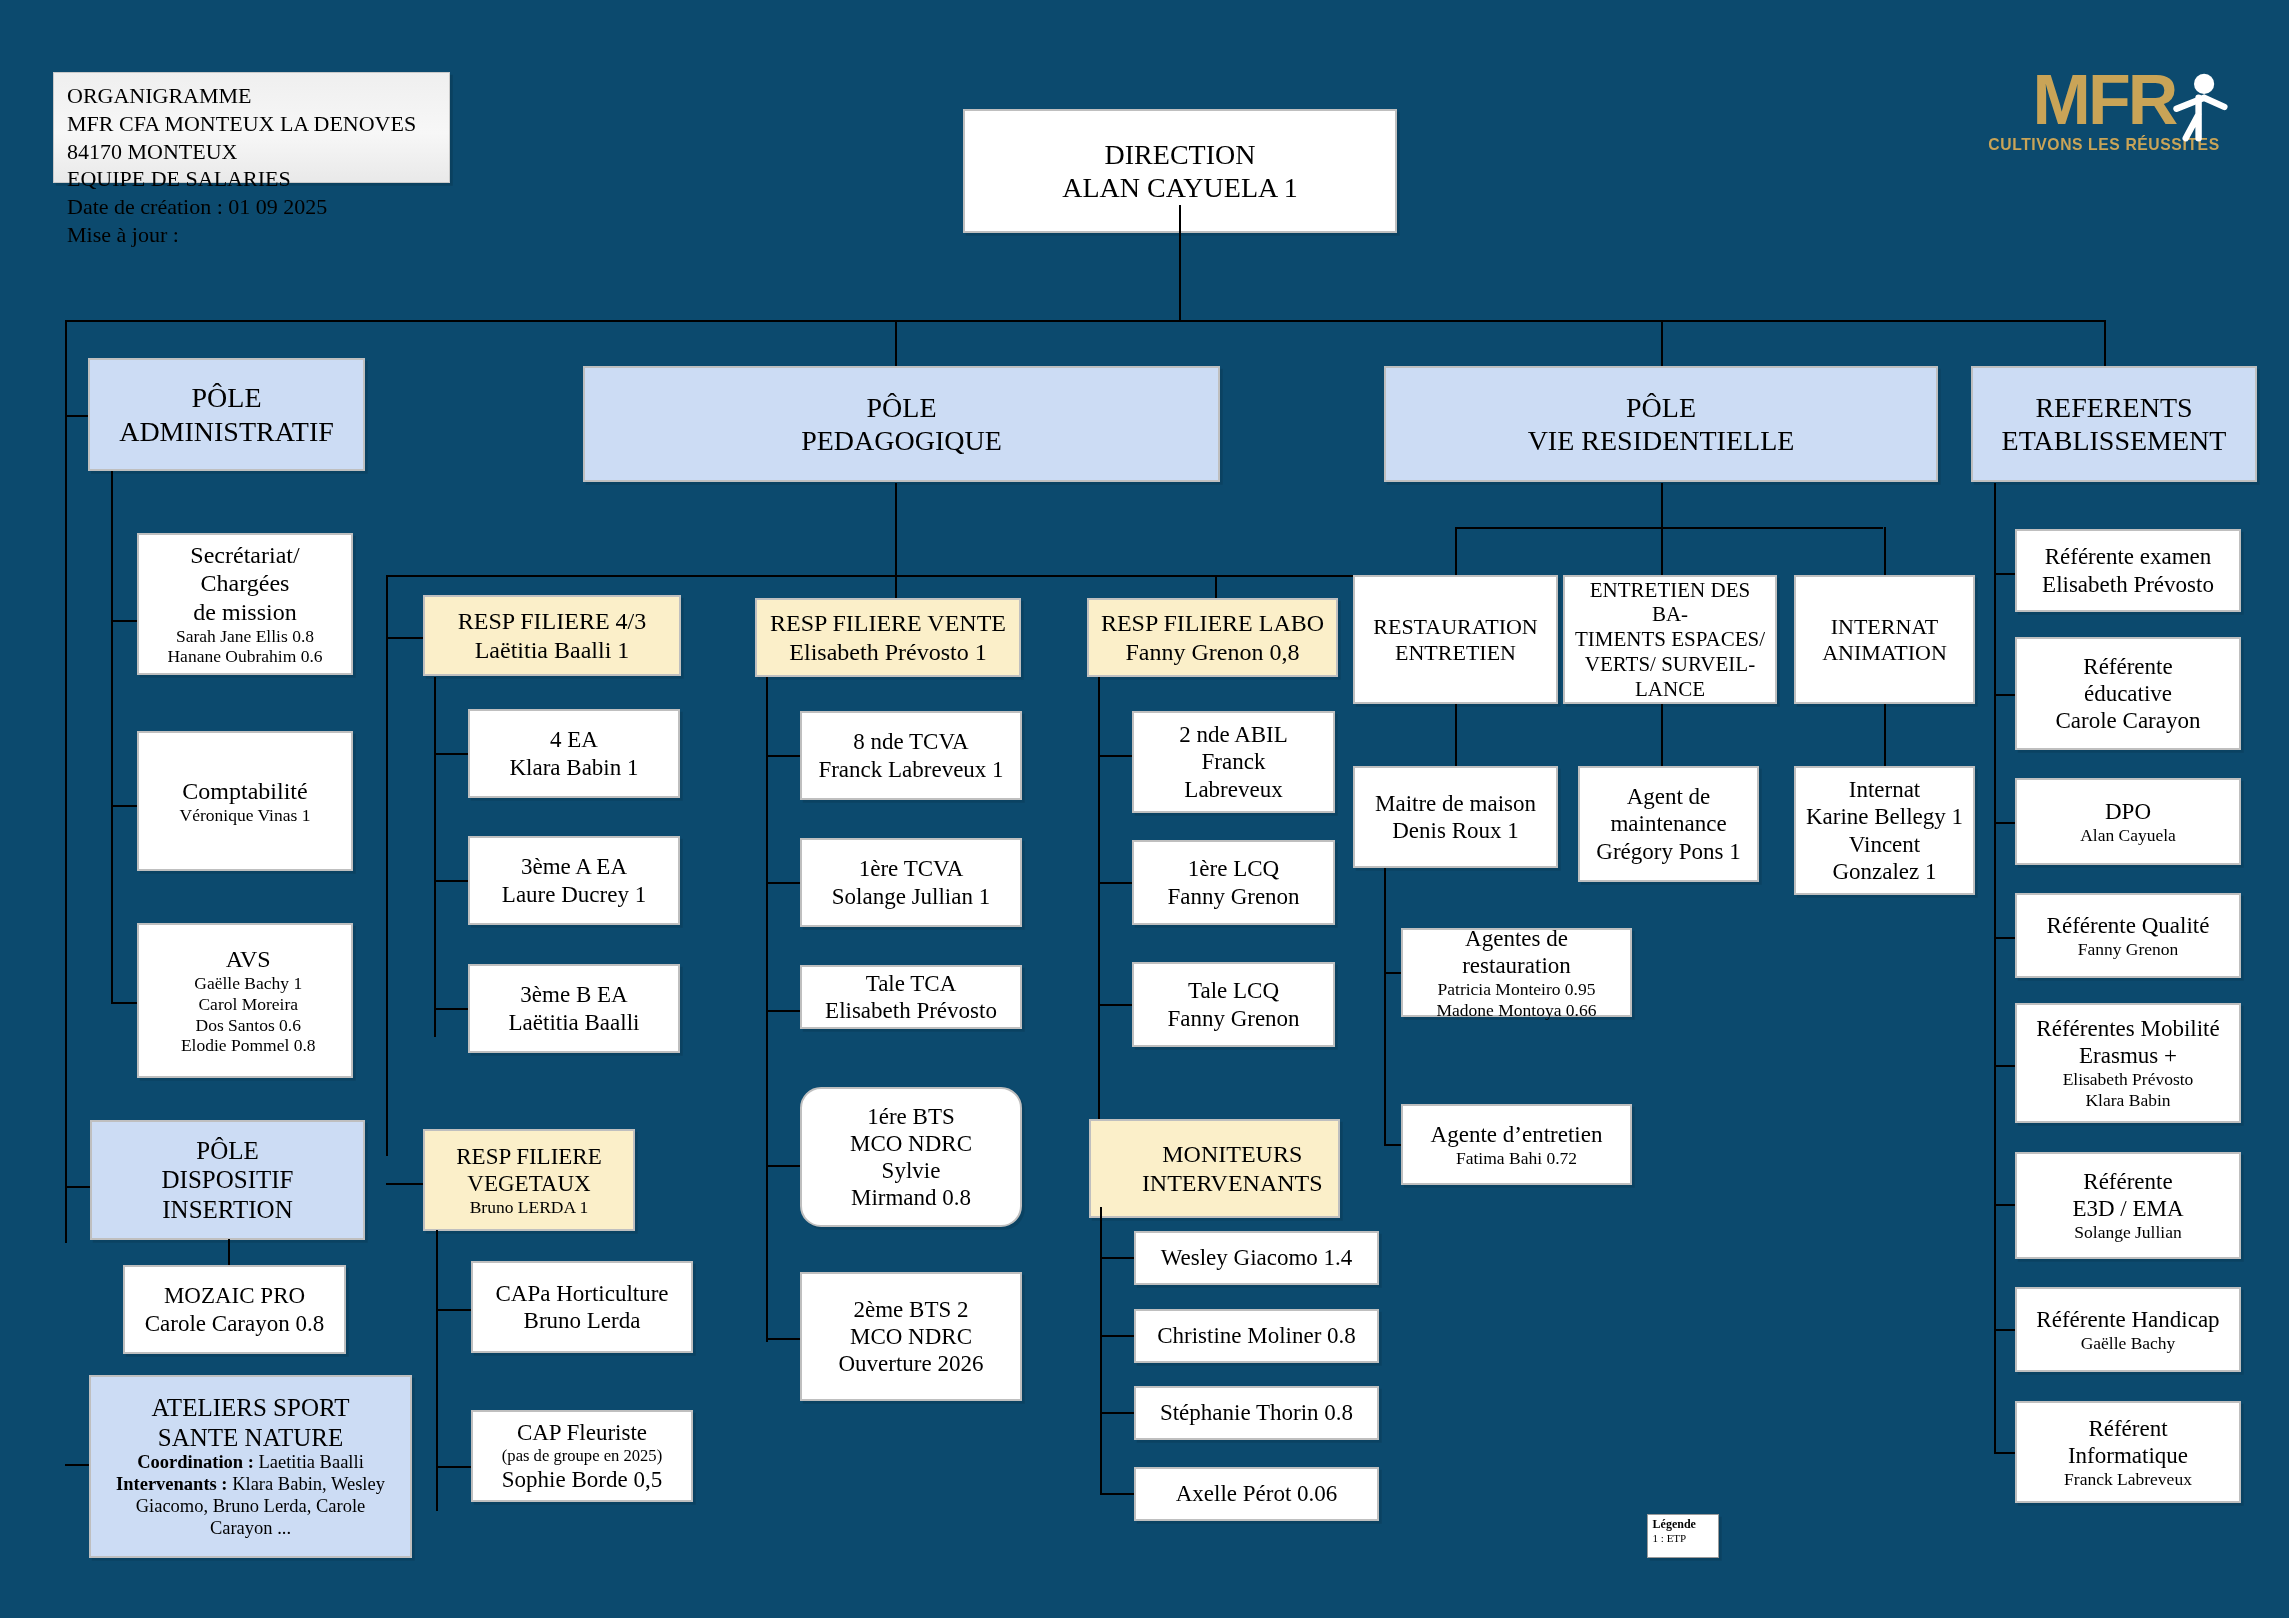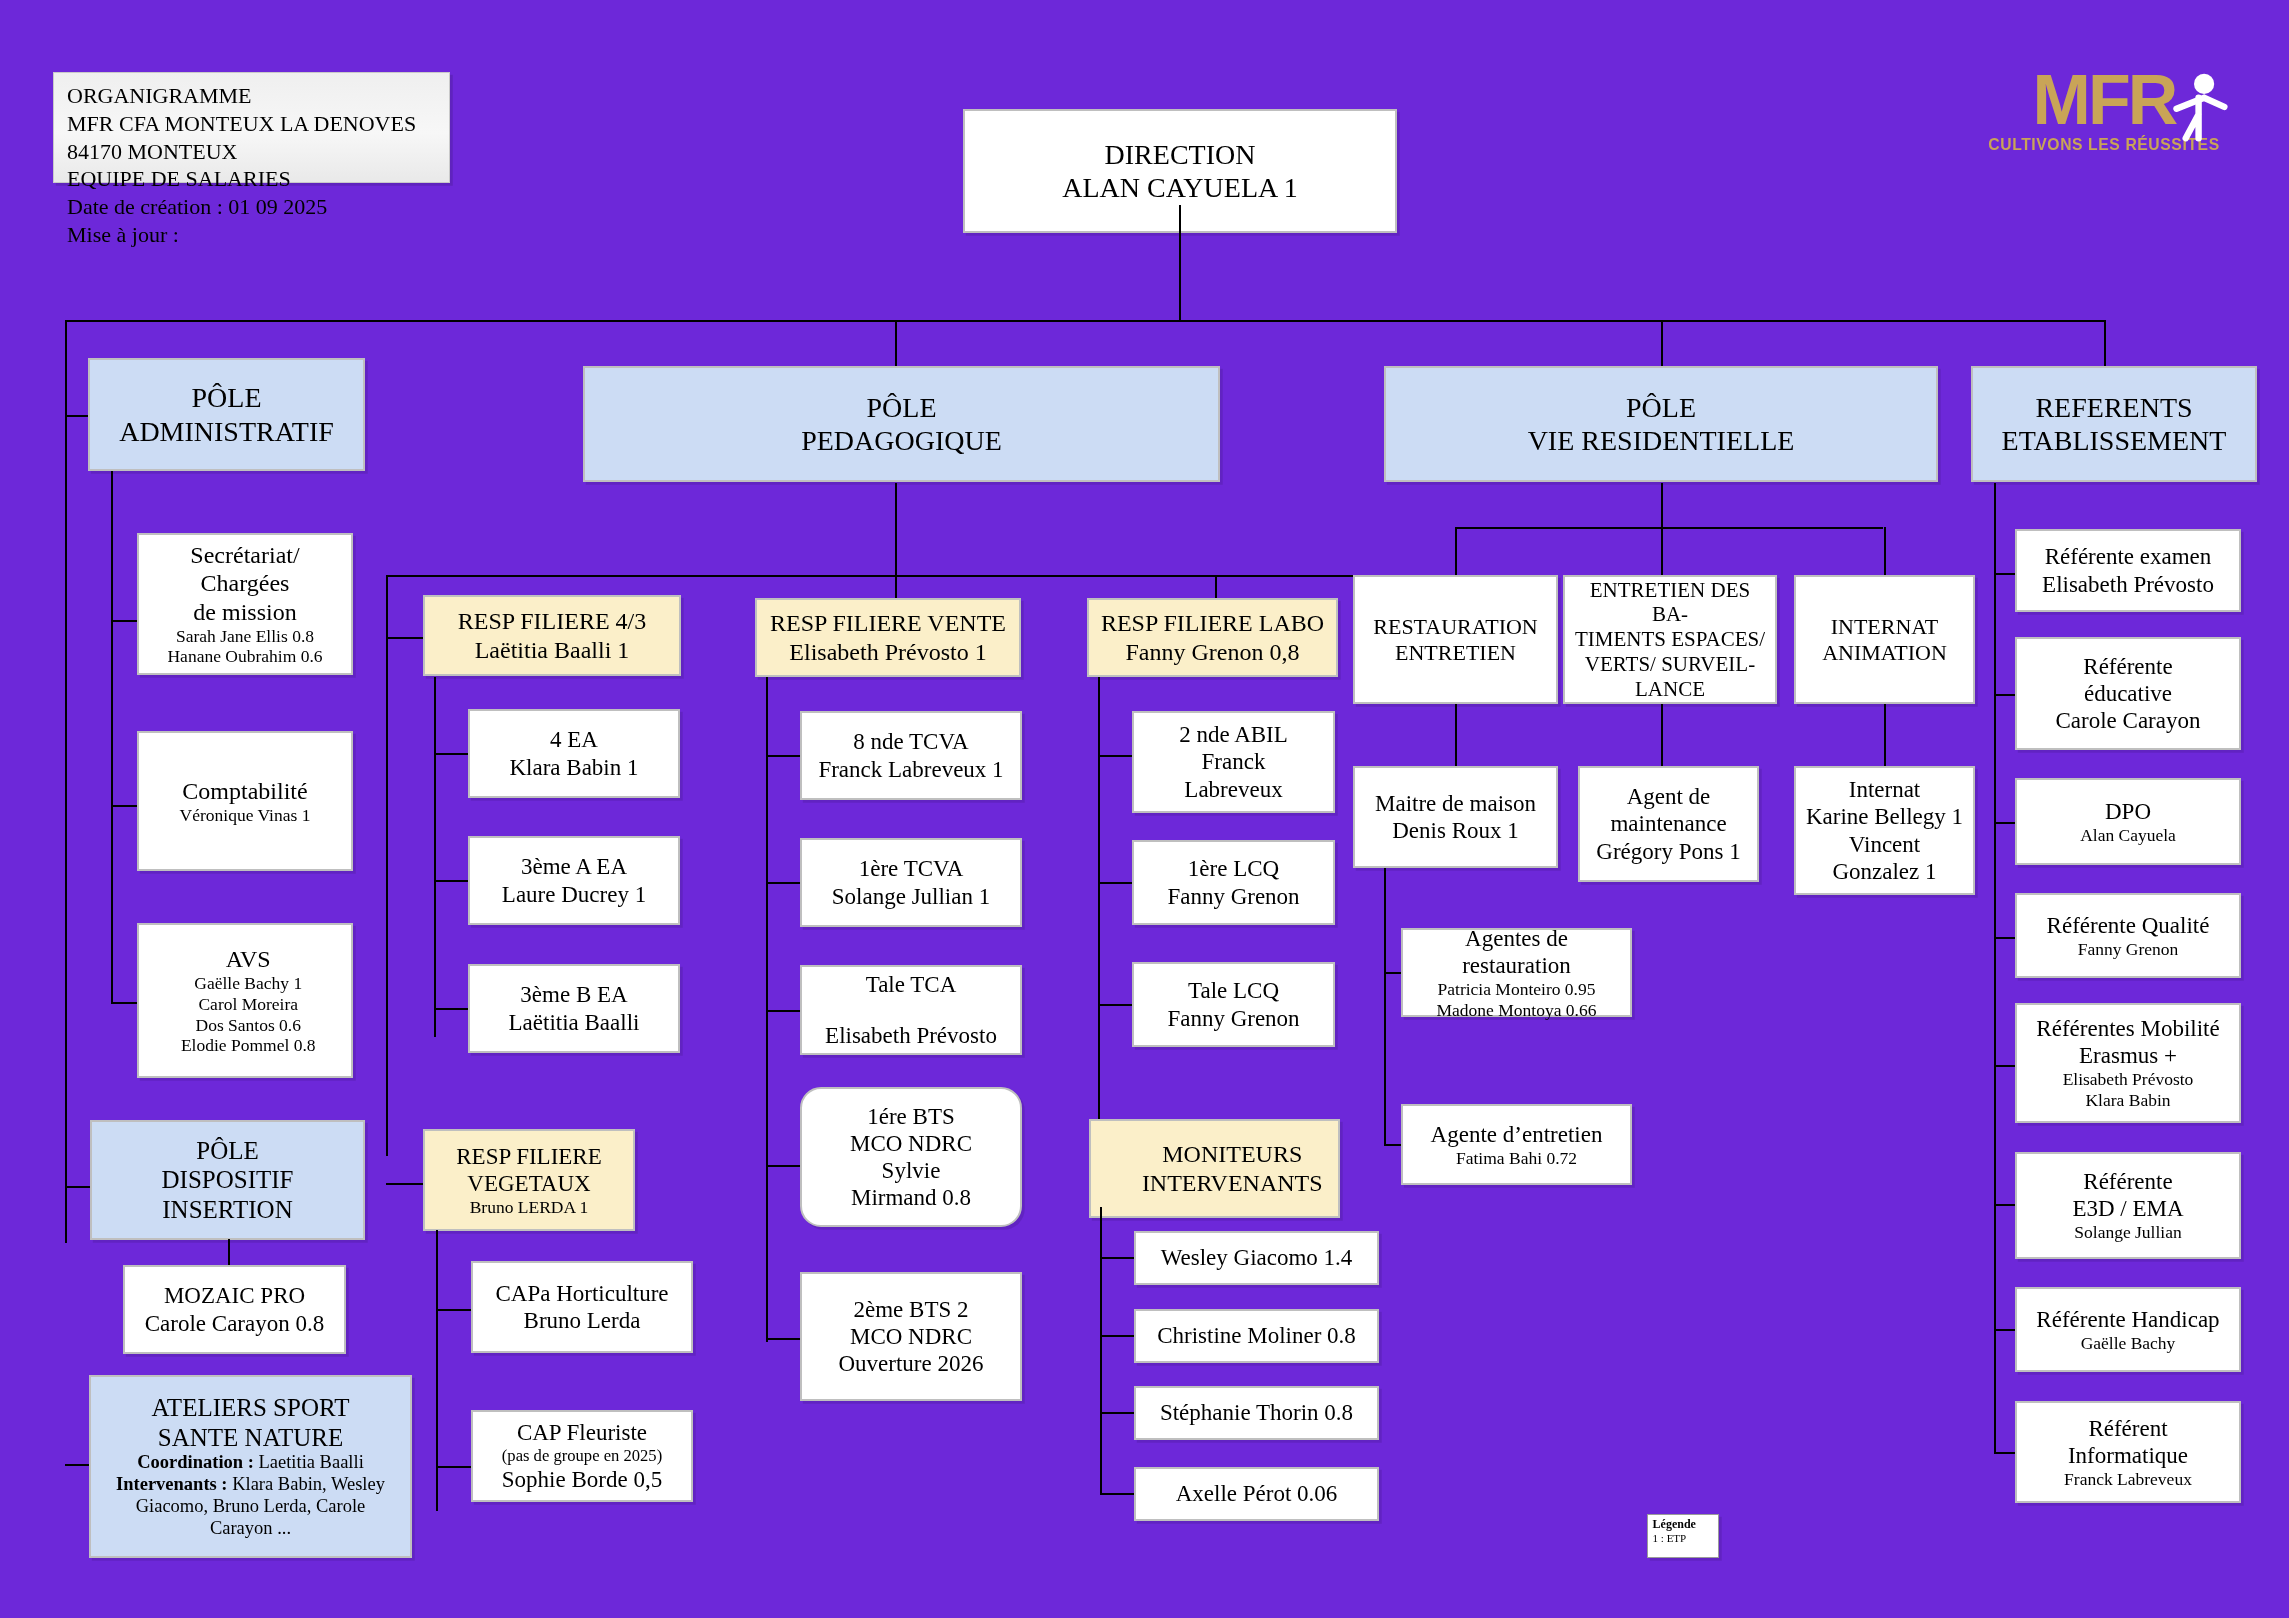--- a/index.html
+++ b/index.html
@@ -1,17 +1,17 @@
 <!DOCTYPE html>
 <html style="font-size:14.8px"><head>
 <meta charset="utf-8">
 <style>
   html,body{margin:0;padding:0;background:#ffffff;}
   body{font-family:"Liberation Serif","DejaVu Serif",serif;color:#000;}
-  #canvas{position:relative;width:2290px;height:1619px;overflow:hidden;background:#6d28d9;}
+  #canvas{position:relative;width:2290px;height:1619px;overflow:hidden;background:#0c4a6e;}
 
   
   .box{position:absolute;box-sizing:border-box;border:2.8px solid #bfbfbf;background:#ffffff;
        display:flex;flex-direction:column;align-items:center;justify-content:center;
        text-align:center;line-height:1.18;padding:3.7px 5.5px;}
   .box .t{display:block;width:100%;}
   .blue{background:#ccdcf4;}
   .cream{background:#fbefc9;}
   .shadow{box-shadow:2.8px 2.8px 0 rgba(0,0,0,0.10);}
 
@@ -212,21 +212,21 @@
   <div class="ln lnh" style="left:766px;top:1338px;width:35px;"></div>
 
   <div class="box shadow" style="left:800px;top:711px;width:222px;height:89px;">
     <span class="t fs25">8 nde TCVA</span>
     <span class="t fs25">Franck Labreveux 1</span>
   </div>
   <div class="box shadow" style="left:800px;top:838px;width:222px;height:89px;">
     <span class="t fs25">1ère TCVA</span>
     <span class="t fs25">Solange Jullian 1</span>
   </div>
-  <div class="box shadow" style="left:800px;top:965px;width:222px;height:90px;justify-content:space-between;">
+  <div class="box shadow" style="left:800px;top:965px;width:222px;height:64px;">
     <span class="t fs25">Tale TCA</span>
     <span class="t fs25">Elisabeth Prévosto</span>
   </div>
   <div class="box shadow" style="left:800px;top:1087px;width:222px;height:140px;border-radius:21px;">
     <span class="t fs25">1ére BTS</span>
     <span class="t fs25">MCO NDRC</span>
     <span class="t fs25">Sylvie</span>
     <span class="t fs25">Mirmand 0.8</span>
   </div>
   <div class="box shadow" style="left:800px;top:1272px;width:222px;height:129px;">

